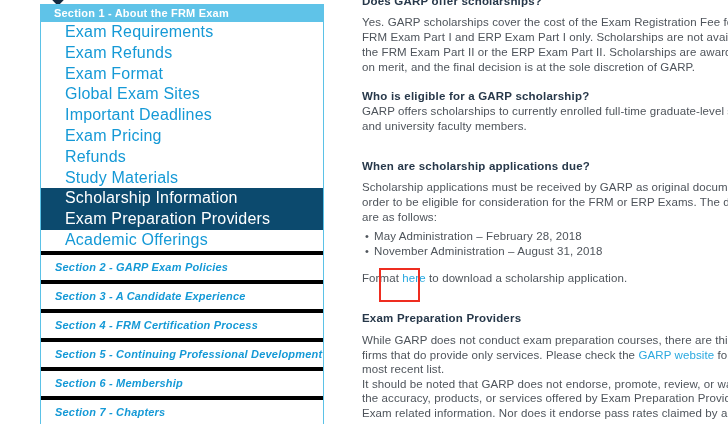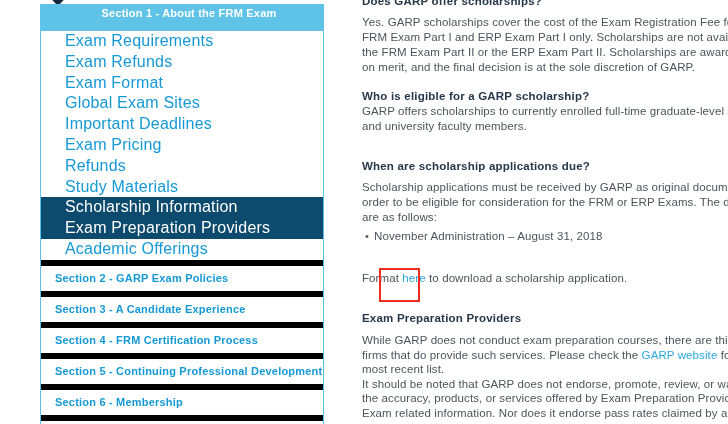--- a/index.html
+++ b/index.html
@@ -9,43 +9,43 @@
     overflow:hidden;
     background:#ffffff;
     font-family:"Liberation Sans", sans-serif;
   }
 
   
   .sidebar{position:absolute;left:40px;top:4px;width:284px;}
   .sidebar-header{
     background:#5fc3e8;color:#ffffff;
     font-size:11px;font-weight:bold;
-    height:27px;line-height:18px;
+    height:18px;line-height:18px;
     padding-left:14px;letter-spacing:.2px;
-    white-space:nowrap;overflow:hidden;text-align:center;
+    white-space:nowrap;overflow:hidden;
   }
   .sidebar-box{
     border-left:1px solid #5bc2e7;
     border-right:1px solid #5bc2e7;
   }
   .sub-item{
     height:20.8px;line-height:20.8px;
     padding-left:24px;
     color:#1599d6;font-size:16px;font-weight:normal;
     white-space:nowrap;overflow:hidden;
     cursor:pointer;letter-spacing:.2px;
   }
   .sub-item.active{background:#0c4a6e;color:#ffffff;}
   .section-row{
     height:25px;line-height:25px;
     padding-left:14px;
-    border-top:6px solid #000000;
+    border-top:4px solid #000000;
     color:#1599d6;font-size:11px;font-weight:bold;
     white-space:nowrap;overflow:hidden;
-    cursor:pointer;letter-spacing:.2px;
+    cursor:pointer;letter-spacing:.2px;font-style:italic;
   }
 
   
   .cursor-glyph{
     position:absolute;left:52px;top:0;width:12px;height:6px;
     background:#14293e;
     clip-path:polygon(50% 100%, 2% 0, 98% 0);
   }
 
   
@@ -124,35 +124,36 @@
 
   <h3 class="faq-h" style="top:160px">When are scholarship applications due?</h3>
   <div class="para" style="top:180px">
 
   <div class="line">Scholarship applications must be received by GARP as original document</div>
       <div class="line">order to be eligible for consideration for the FRM or ERP Exams. The dea</div>
       <div class="line">are as follows:</div>
     </div>
   <ul class="bullets" style="top:229px;left:2px">
 
+  <li class="line">May Administration – February 28, 2018</li>
       <li class="line">November Administration – August 31, 2018</li>
     </ul>
   <div class="para" style="top:271px">
     <div class="line">
       <span>Format </span><a class="link">here</a><span> to download a scholarship application.</span>
     </div>
   </div>
 
   <h3 class="faq-h" style="top:312px">Exam Preparation Providers</h3>
   <div class="para tight" style="top:333px">
     <div class="line">While GARP does not conduct exam preparation courses, there are third</div>
   </div>
   <div class="para tight" style="top:347.5px">
     <div class="line">
-      <span>firms that do provide such services. Please check the </span><a class="link">GARP website</a><span> for th</span>
+      <span>firms that do provide only services. Please check the </span><a class="link">GARP website</a><span> for th</span>
     </div>
   </div>
   <div class="para tight" style="top:362px">
 
   <div class="line">most recent list.</div>
       <div class="line">It should be noted that GARP does not endorse, promote, review, or warr</div>
       <div class="line">the accuracy, products, or services offered by Exam Preparation Provider</div>
       <div class="line">Exam related information. Nor does it endorse pass rates claimed by an E</div>
     </div>
 

